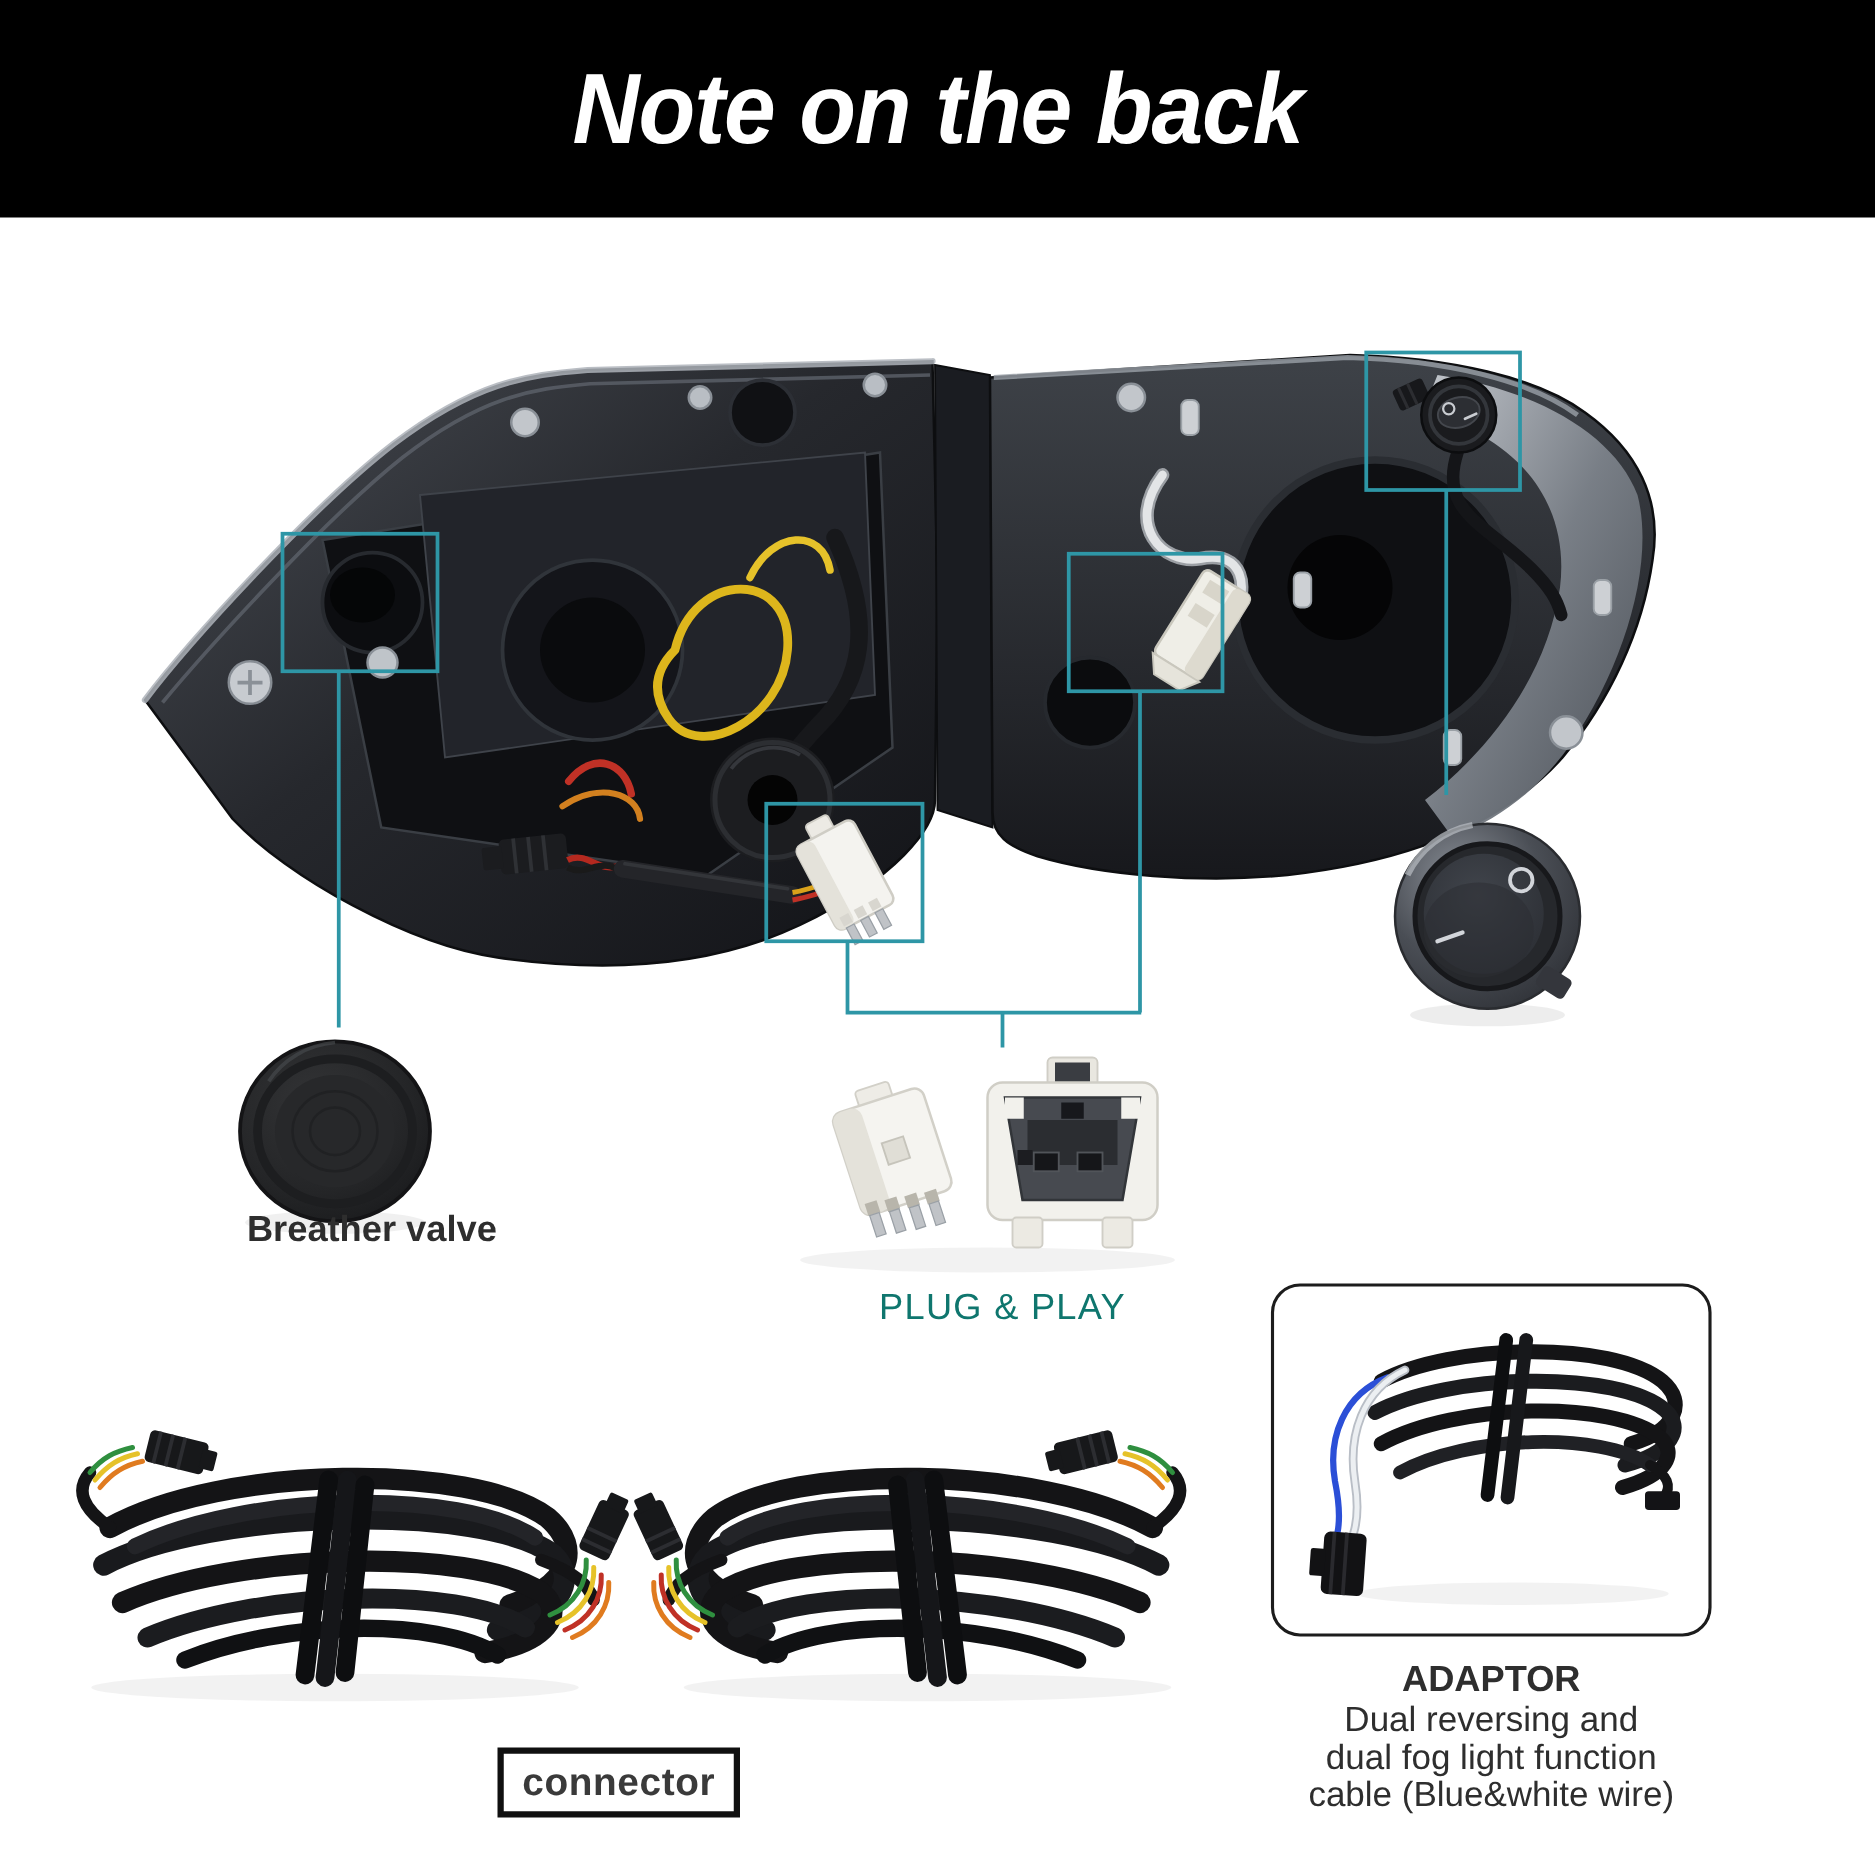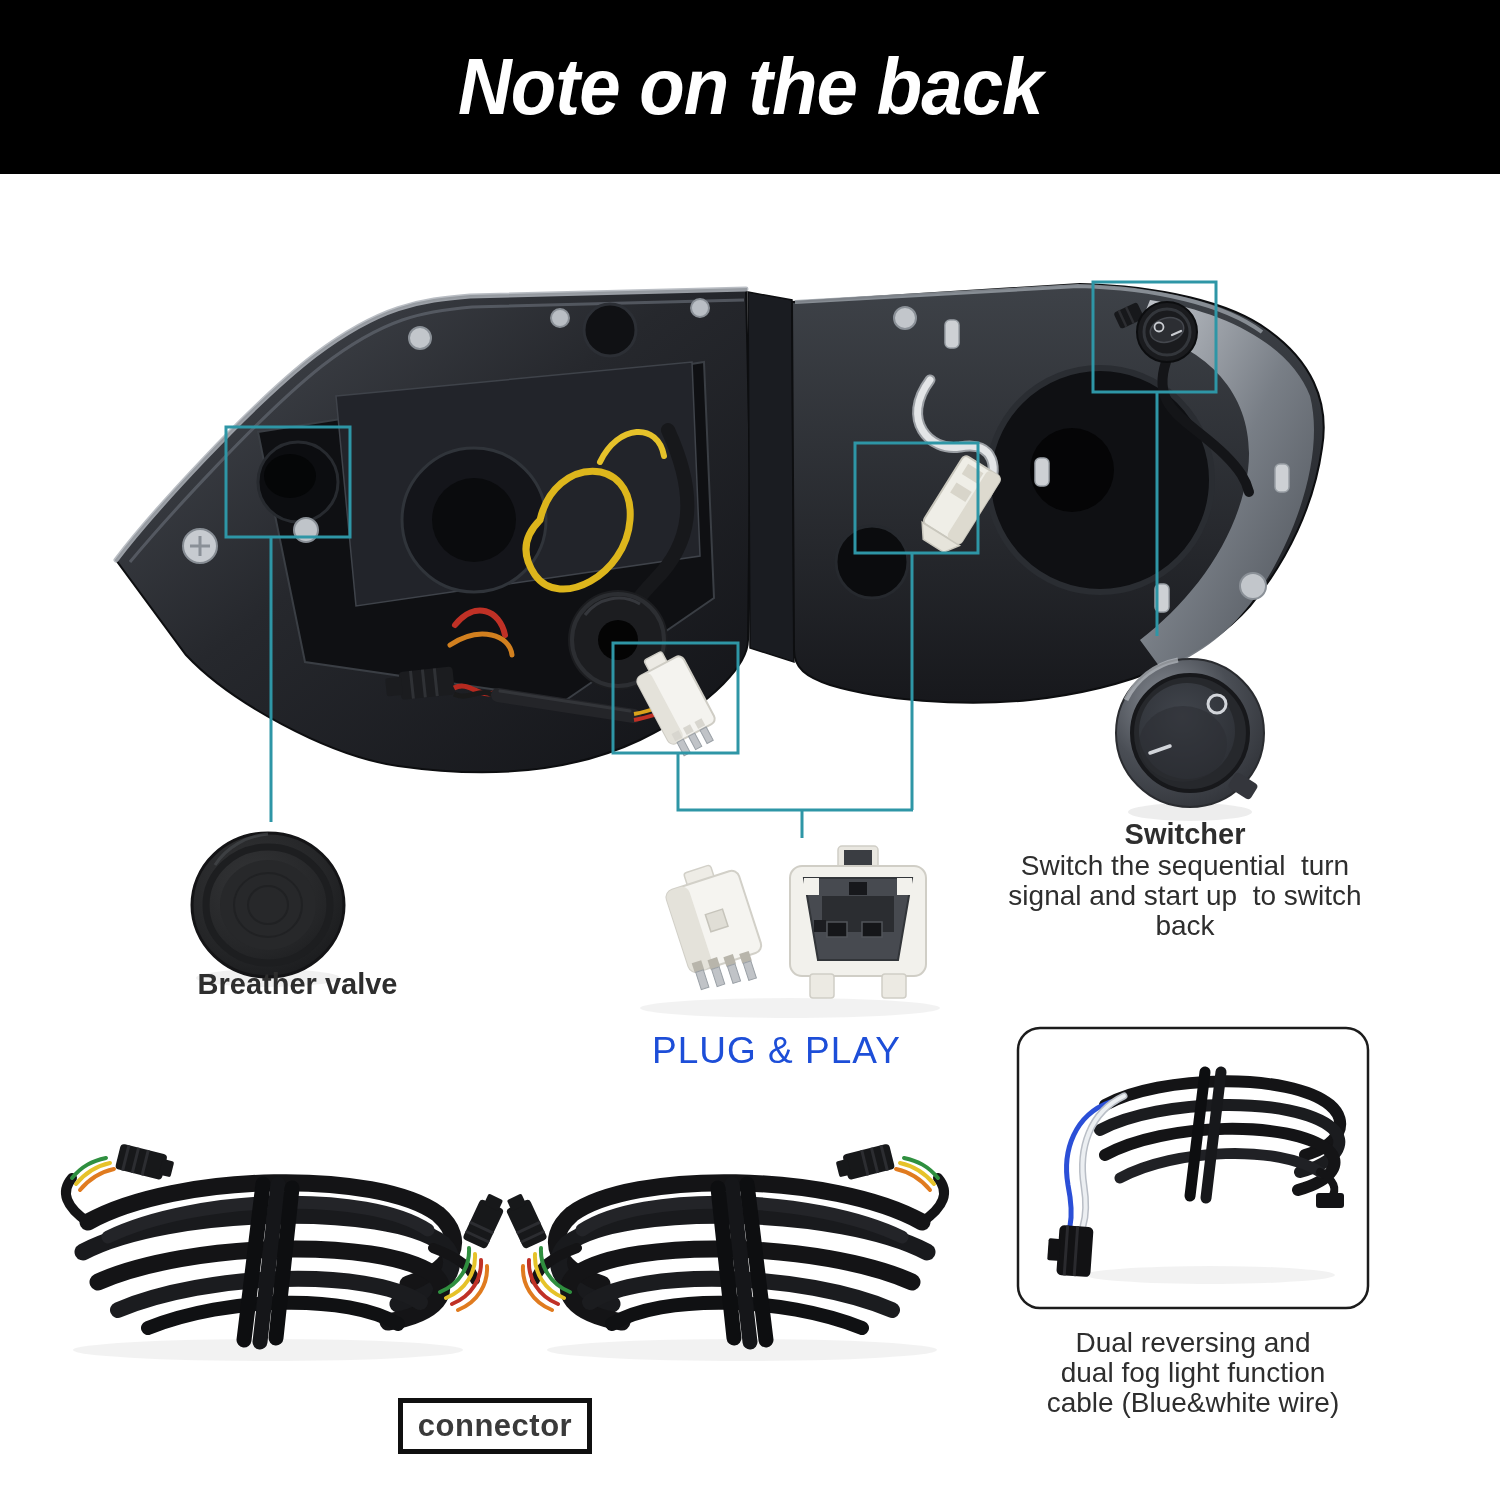--- a/index.html
+++ b/index.html
@@ -14,22 +14,22 @@
   }
   .banner-title{
     color:#ffffff;font-size:80px;font-weight:700;font-style:italic;
     letter-spacing:-1px;transform:scaleX(.93);white-space:nowrap;
   }
   svg.art{position:absolute;left:0;top:0;}
   .txt{position:absolute;text-align:center;color:#2e2e2e;}
   .txt .ttl{font-weight:700;font-size:29px;line-height:33px;}
   .txt .dsc{font-size:28px;line-height:30px;white-space:pre-wrap;}
   .plugplay{
-    position:absolute;left:652px;top:1030px;width:300px;
-    font-size:37px;letter-spacing:1px;color:#1d4ed8;
+    position:absolute;left:652px;top:1030px;width:300px;text-align:center;
+    font-size:29px;letter-spacing:1px;color:#0f766e;
   }
   .connector-box{
     position:absolute;left:398px;top:1364px;width:194px;height:56px;
     border:5px solid #101010;background:#ffffff;box-sizing:border-box;
     display:flex;align-items:center;justify-content:center;margin-top:34px;
   }
   .connector-box span{font-size:31px;font-weight:700;color:#3a3a3a;letter-spacing:.5px;}
 </style>
 </head>
 <body>
@@ -303,28 +303,23 @@
       </g>
     </g>
   </svg>
 
   <div class="txt" style="left:75px;top:968px;width:445px;">
     <div class="ttl">Breather valve</div>
   </div>
 
   <div class="plugplay">PLUG &amp; PLAY</div>
 
-  <div class="txt" style="left:995px;top:818px;width:380px;">
-    <div class="ttl">Switcher</div>
-    <div class="dsc">Switch the sequential  turn
-signal and start up  to switch
-back</div>
-  </div>
 
   <div class="txt" style="left:1023px;top:1328px;width:340px;">
+    <div class="ttl">ADAPTOR</div>
     <div class="dsc">Dual reversing and
 dual fog light function
 cable (Blue&amp;white wire)</div>
   </div>
 
   <div class="connector-box">
     <span>connector</span>
   </div>
 
 </div>

